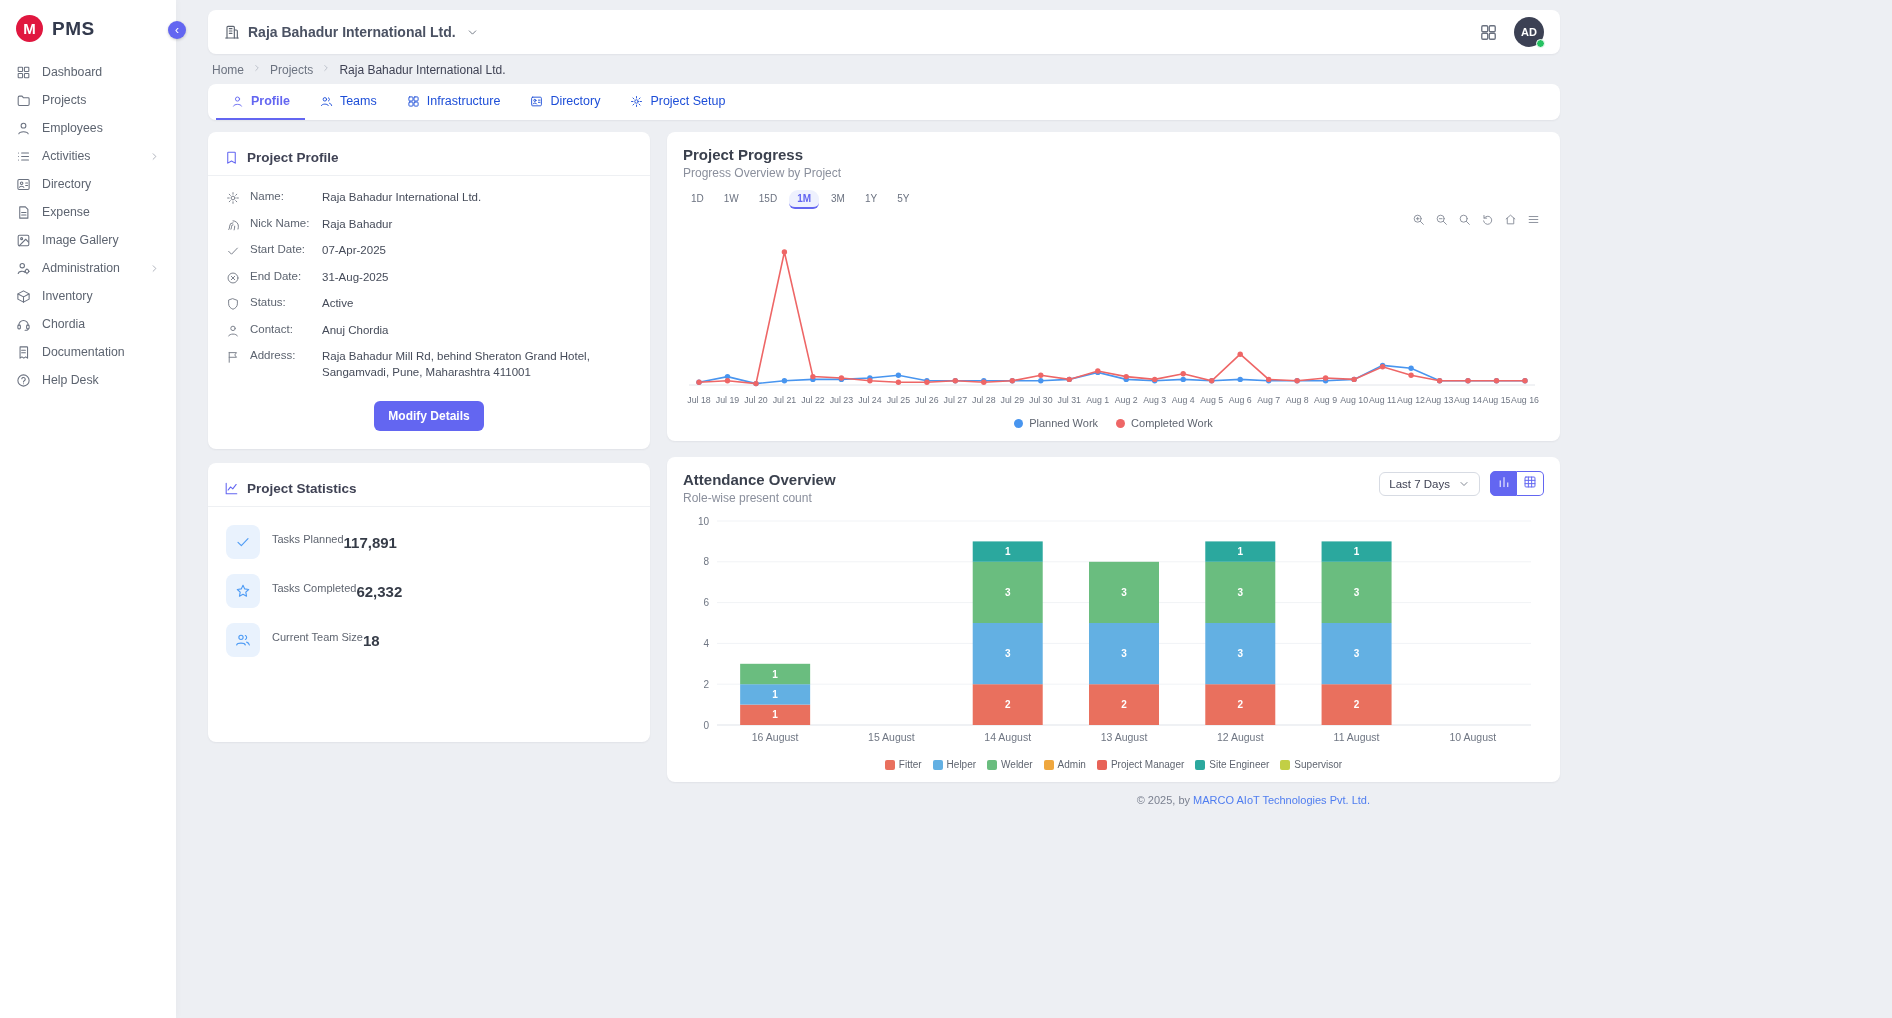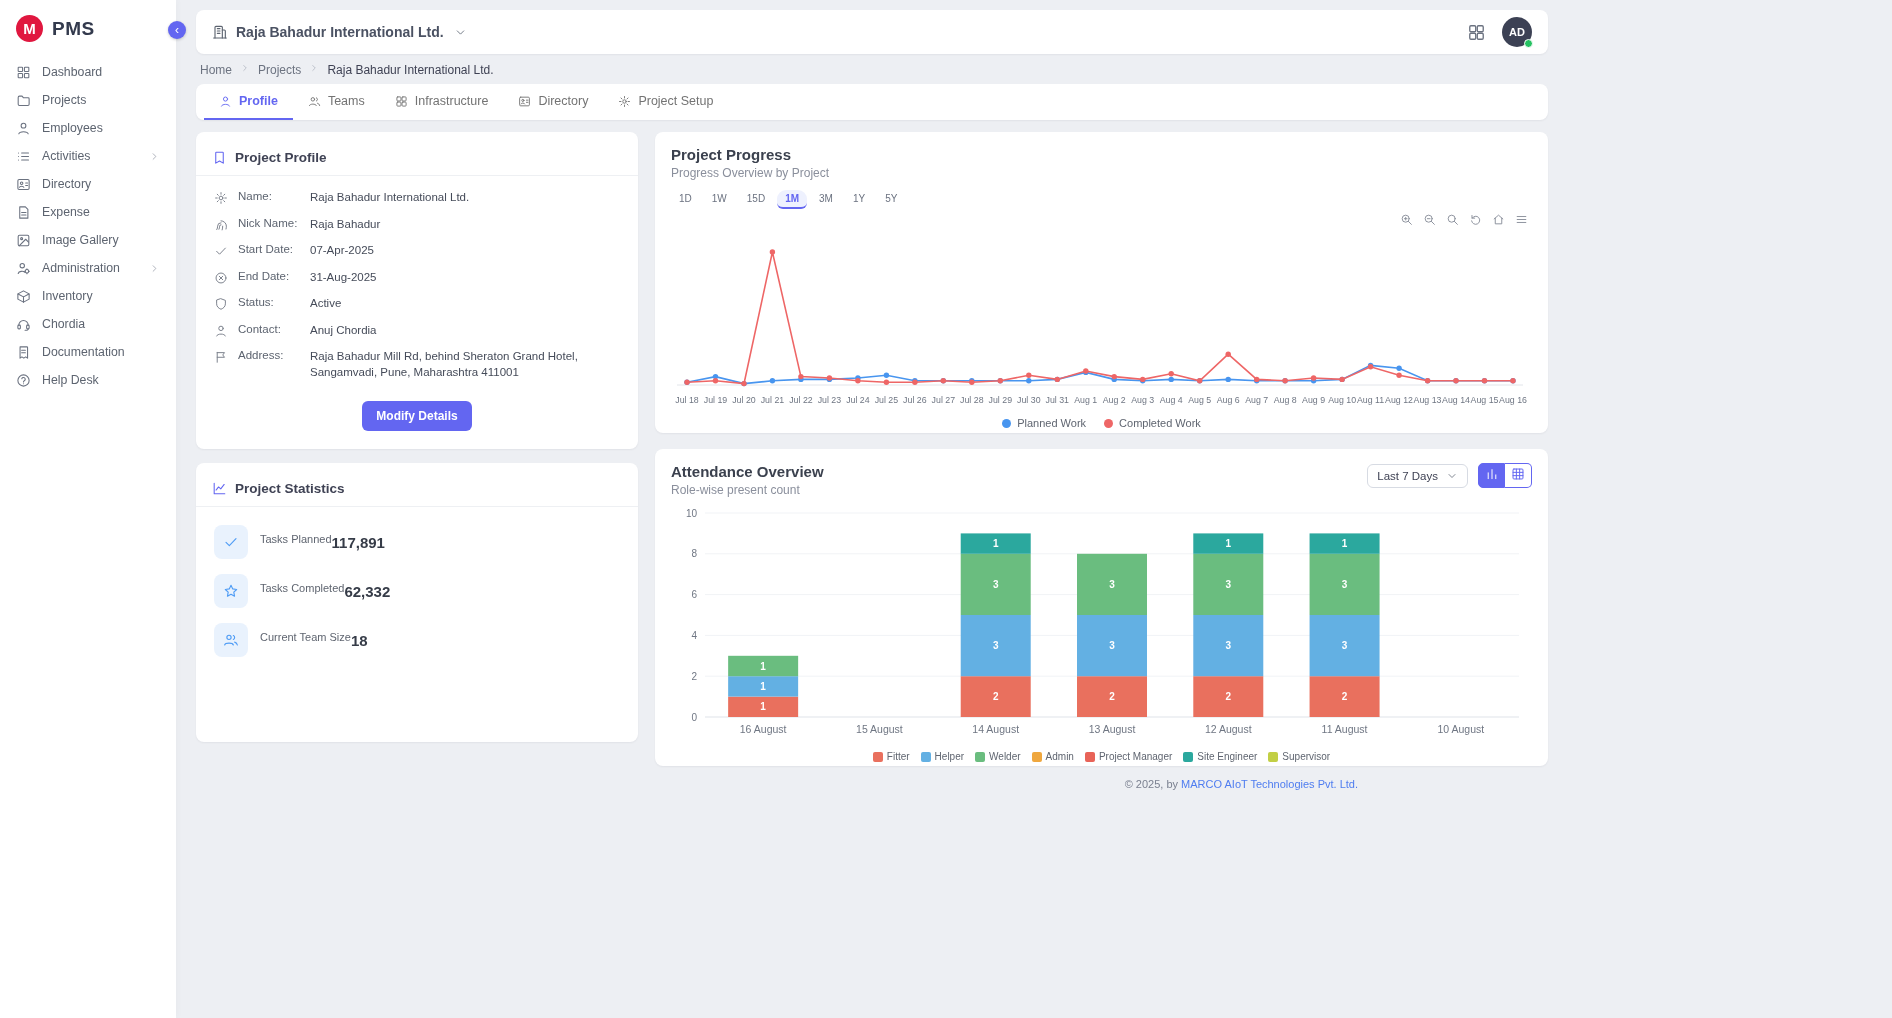--- a/index.html
+++ b/index.html
@@ -13,39 +13,39 @@
   .logo-text{font-size:19px;font-weight:800;color:#333a4d;letter-spacing:.5px}
   .nav{padding:4px 0}
   .nav-item{display:flex;align-items:center;gap:11px;padding:6.5px 16px;cursor:pointer;color:#5d6470}
   .nav-icon{width:15px;height:15px;color:#6b7280;display:flex;align-items:center;flex:0 0 auto}
   .nav-label{font-size:12.3px}
   .nav-chevron{margin-left:auto;color:#9aa0ab;display:flex}
   .collapse-btn{position:absolute;left:168px;top:21px;width:18px;height:18px;border-radius:50%;background:#6366f1;color:#fff;border:none;font-size:12px;line-height:1;z-index:5;display:flex;align-items:center;justify-content:center;cursor:pointer;box-shadow:0 1px 3px rgba(0,0,0,.2)}
 
   
   .main{position:absolute;left:176px;top:0;right:0;bottom:0;overflow:hidden}
-  .container{width:1352px;margin-left:20px}
+  .container{width:1352px;margin-left:32px}
   .card{background:#fff;border-radius:8px;box-shadow:0 1px 2px rgba(35,38,59,.06)}
 
   .topbar{margin-top:10px;height:44px;display:flex;align-items:center;justify-content:space-between;padding:0 16px}
   .company{display:flex;align-items:center;gap:8px;font-size:14px;font-weight:600;color:#4b5263;cursor:pointer}
   .c-icon{display:flex;color:#5d6470}
   .chev{display:flex;color:#6b7280;margin-left:2px}
   .topbar-right{display:flex;align-items:center;gap:16px}
   .apps{display:flex;color:#6b7280;cursor:pointer}
   .avatar{position:relative;width:30px;height:30px;border-radius:50%;background:#3c4154;color:#fff;font-size:11px;font-weight:700;display:flex;align-items:center;justify-content:center;cursor:pointer}
   .avatar .dot{position:absolute;right:-1px;bottom:-1px;width:9px;height:9px;border-radius:50%;background:#26c262;border:1.5px solid #fff}
 
   .breadcrumb{display:flex;align-items:flex-start;gap:8px;margin:9px 0 7px;padding-left:4px;font-size:12px}
   .bc-item{color:#6c7380;cursor:pointer}
   .bc-item.current{color:#3f4254;cursor:default}
   .bc-sep{display:flex;color:#a8aeb9}
 
   .tabs{height:36px;display:flex;align-items:stretch;padding:0 8px}
-  .tab{display:flex;align-items:center;gap:7px;padding:0 15px;font-size:12.5px;color:#737373;border-bottom:2px solid transparent;cursor:pointer}
+  .tab{display:flex;align-items:center;gap:7px;padding:0 15px;font-size:12.5px;color:#1d4ed8;border-bottom:2px solid transparent;cursor:pointer}
   .tab-icon{display:flex}
   .tab.active{color:#6366f1;border-bottom-color:#6366f1;font-weight:600}
 
   .content{display:flex;gap:17px;margin-top:12px;align-items:flex-start}
   .col-left{width:442px;flex:0 0 auto;display:flex;flex-direction:column;gap:14px}
   .col-right{flex:1;display:flex;flex-direction:column;gap:16px}
 
   
   .card-head{display:flex;align-items:center;gap:8px;padding:18px 16px 10px;border-bottom:1px solid #eef0f3}
   .card-head .h-icon{display:flex;color:#6366f1}
@@ -66,21 +66,21 @@
   .gauge-value{font-size:22px;color:#4a5160;margin-top:-6px;letter-spacing:.3px}
   .stats-list{padding:18px 18px 6px}
   .stat-row{display:flex;align-items:center;gap:12px;margin-bottom:15px}
   .stat-tile{width:34px;height:34px;border-radius:8px;background:#e9f2fd;color:#4f9cf5;display:flex;align-items:center;justify-content:center;flex:0 0 auto}
   .stat-text{display:flex;flex-direction:row}
   .stat-label{font-size:11px;color:#5f6570}
   .stat-value{font-size:15px;font-weight:700;color:#363c48;margin-top:1px}
   .stats-card{padding-bottom:64px}
 
   
-  .panel{padding:14px 16px 0;position:relative}
+  .panel{padding:14px 16px 8px;position:relative}
   .panel-title{font-size:15px;font-weight:700;color:#3b414e}
   .panel-sub{font-size:12px;color:#8a8f9c;margin-top:3px}
   .ranges{display:flex;gap:4px;margin-top:10px}
   .range-btn{font-size:10px;color:#6b7280;padding:3px 8px;background:transparent;border:none;border-bottom:2px solid transparent;border-radius:9px 9px 6px 6px;cursor:pointer;font-family:"Liberation Sans",sans-serif}
   .range-btn.active{color:#6366f1;background:#eef1fe;border-bottom-color:#6366f1;font-weight:700}
   .toolbox{display:flex;justify-content:flex-end;gap:10px;margin-top:4px;padding-right:4px;color:#868c97;height:16px}
   .tool{display:flex;cursor:pointer}
   .chart-svg{display:block;width:856px;margin-top:2px}
   .legend-row{display:flex;justify-content:center;gap:18px;margin-top:2px;padding-bottom:4px}
   .legend-item{display:flex;align-items:center;gap:6px;font-size:11px;color:#5f6570;cursor:pointer}

